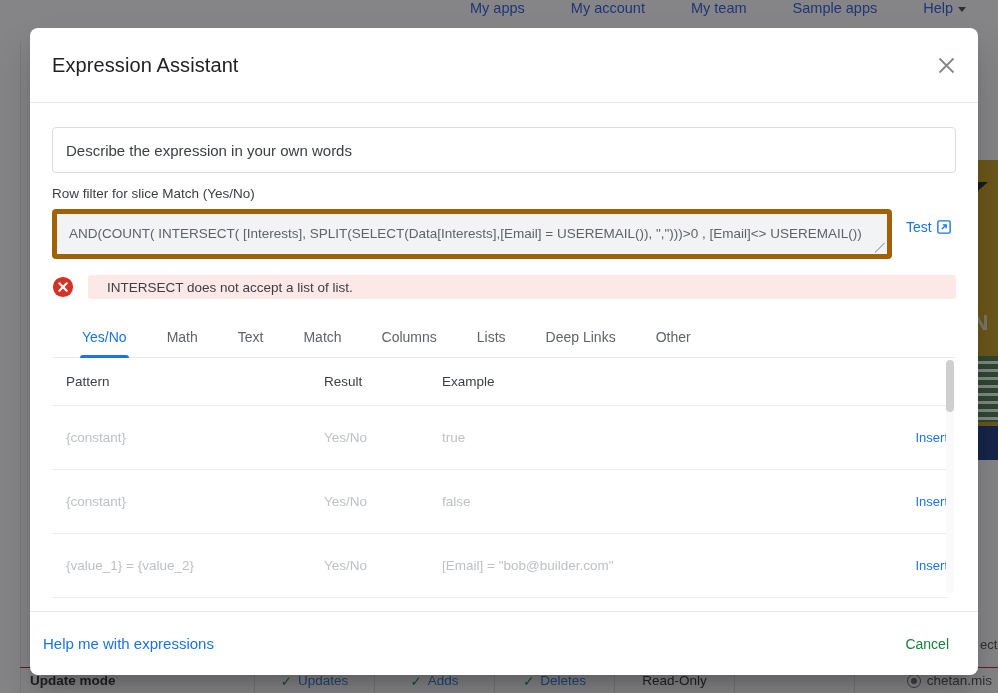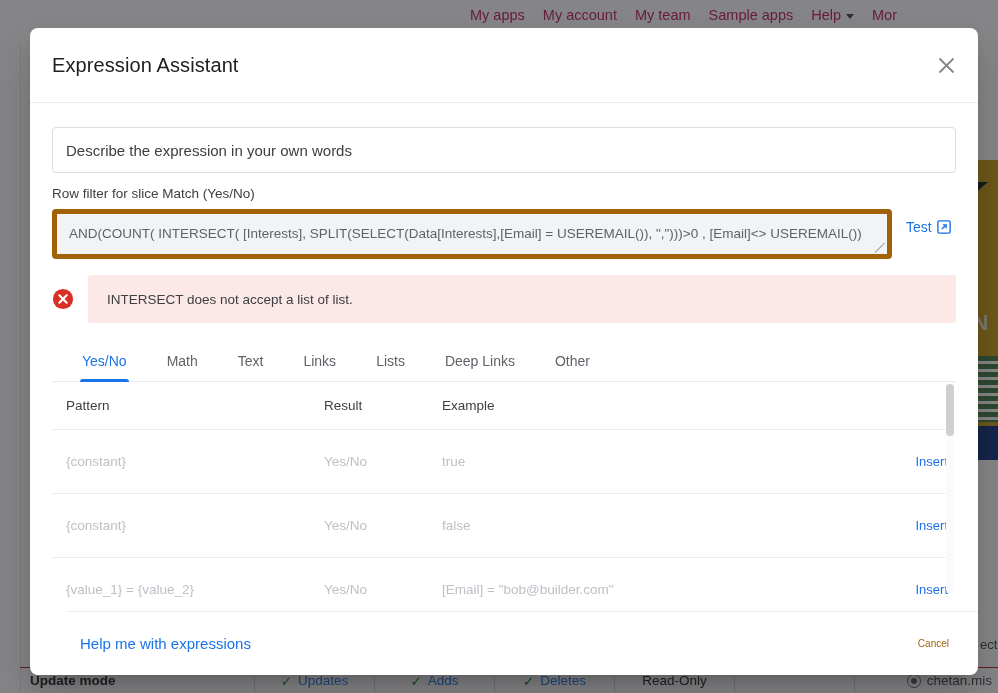--- a/index.html
+++ b/index.html
@@ -10,24 +10,24 @@
     font-family: "Liberation Sans", sans-serif;
     background: #ffffff;
   }
 
   
   #page-root { position: absolute; inset: 0; width: 998px; height: 693px; background:#ffffff; }
 
   .bg-topnav {
     position: absolute; top: 0; left: 0; width: 998px; height: 30px;
     background: #ffffff;
-    display: flex; align-items: center;
+    display: flex; 
     padding-left: 470px;
-    gap: 18px;
-    font-size: 14.5px; color: #be185d;
+    gap: 46px;
+    font-size: 14.5px; color: #1d4ed8;
     white-space: nowrap;
   }
   .bg-topnav span { display: inline-block; }
   .bg-caret {
     display:inline-block; width:0;height:0;
     border-left:4px solid transparent;border-right:4px solid transparent;
     border-top:5px solid #3c4043; margin-left:5px; vertical-align: middle;
   }
 
   .bg-left-panel {
@@ -151,21 +151,21 @@
   }
   .test-link {
     display: flex; align-items: center; gap: 5px;
     color: #1a73e8; font-size: 14px; padding-top: 10px; cursor: pointer;
     text-decoration: none; white-space: nowrap;
   }
 
   .error-row { display: flex; align-items: center; gap: 14px; margin-top: 16px; }
   .error-icon { width: 22px; height: 22px; flex: none; }
   .error-msg {
-    flex: 1 1 auto; height: 48px; background: #fce8e6; border-radius: 3px;
+    flex: 1 1 auto; height: 24px; background: #fce8e6; border-radius: 3px;
     display: flex; align-items: center; padding-left: 19px;
     font-size: 13.5px; color: #3c4043;
   }
 
   .tabs {
     display: flex; gap: 0; margin-top: 26px; border-bottom: 1px solid #e8eaed;
     padding-left: 10px; flex: none;
   }
   .tab {
     padding: 4px 20px 12px 20px; font-size: 14px; color: #5f6368;
@@ -198,26 +198,26 @@
     position: absolute; right: 2px; top: 2px; width: 8px; bottom: 18px;
     background: #fafafa; border-radius: 4px;
   }
   .vscroll .thumb {
     position: absolute; top: 0; left: 0; width: 8px; height: 52px;
     background: #cfcfcf; border-radius: 4px;
   }
 
   .modal-foot {
     flex: none; height: 64px; border-top: 1px solid #e8eaed;
-    display: flex; align-items: center; padding: 0 13px; margin-left: 37px;
+    display: flex; align-items: center; padding: 0 13px;
   }
   .help-link { color: #1a73e8; font-size: 15px; cursor: pointer; }
   .foot-right { margin-left: auto; display: flex; align-items: center; gap: 14px; }
   .btn-cancel {
-    background: none; border: none; font-size: 10px; color: #a16207;
+    background: none; border: none; font-size: 14px; color: #15803d;
     padding: 10px 16px; border-radius: 4px; cursor: pointer;
     font-family: "Liberation Sans", sans-serif;
   }
   .btn-save {
     background: #1a73e8; color: #fff; border: none; font-size: 14.5px;
     padding: 11px 24px; border-radius: 4px; cursor: pointer; font-weight: 500;
     font-family: "Liberation Sans", sans-serif;
   }
 </style>
 </head>
@@ -312,21 +312,22 @@
         <circle cx="12" cy="12" r="11" fill="#d93025"></circle>
         <path d="M8 8 L16 16 M16 8 L8 16" stroke="#ffffff" stroke-width="2.4" stroke-linecap="round"></path>
       </svg>
       <div class="error-msg">INTERSECT does not accept a list of list.</div>
     </div>
 
     <div class="tabs">
       <div class="tab active">Yes/No</div>
       <div class="tab">Math</div>
       <div class="tab">Text</div>
-      <div class="tab">Links</div>
+      <div class="tab">Match</div>
+      <div class="tab">Columns</div>
       <div class="tab">Lists</div>
       <div class="tab">Deep Links</div>
       <div class="tab">Other</div>
     </div>
 
     <div class="table-wrap">
       <table class="pattern-table">
         <colgroup>
           <col class="col-pattern">
             <col class="col-result">

